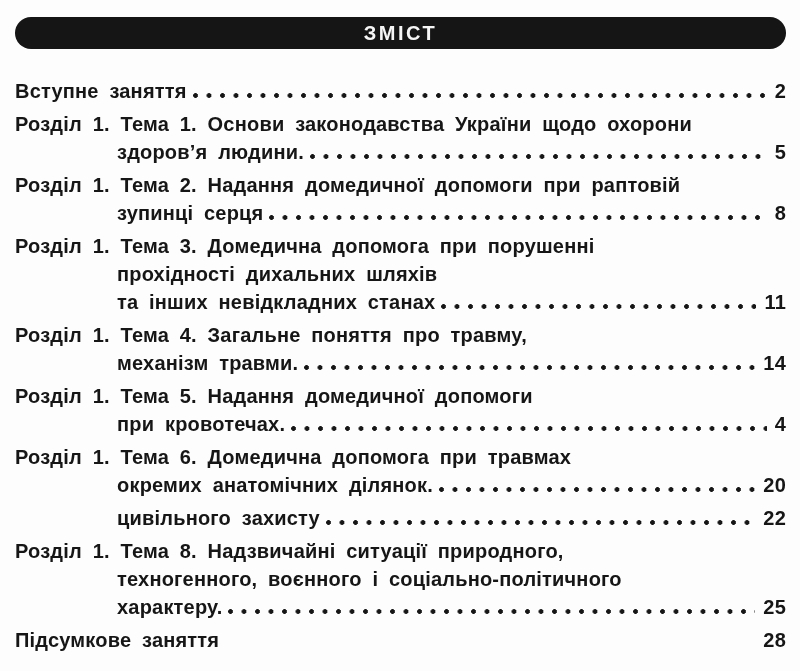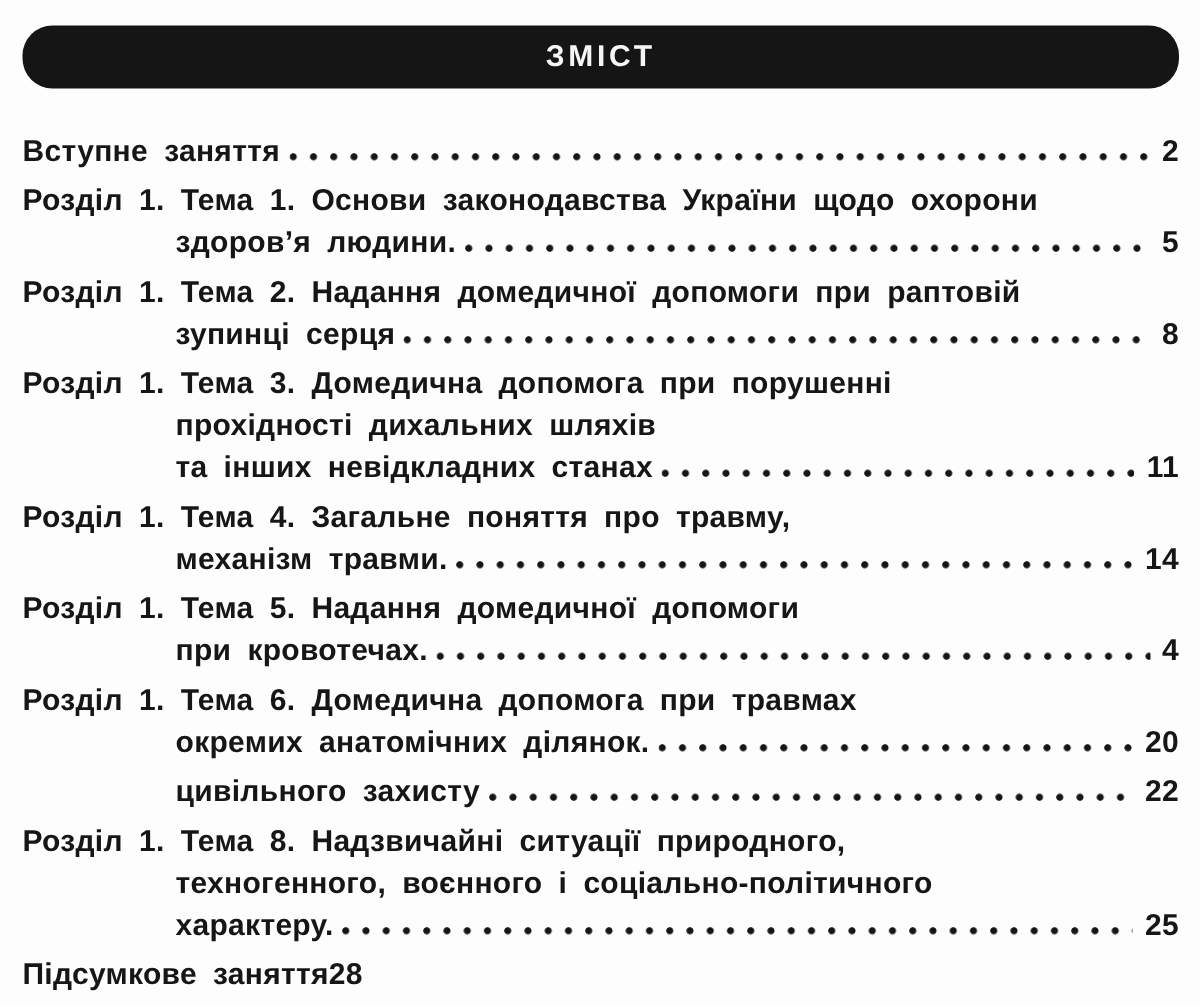--- a/index.html
+++ b/index.html
@@ -12,21 +12,21 @@
     width: 800px;
     height: 671px;
     background: #fdfdfd;
     font-family: "Liberation Sans", sans-serif;
     color: #161616;
     box-sizing: border-box;
     padding: 17px 14px 0 15px;
     overflow: hidden;
   }
   .header-bar {
-    height: 42px;
+    height: 32px;
     background: #151515;
     border-radius: 20px;
     display: flex;
     align-items: center;
     justify-content: center;
   }
   .header-bar .title {
     color: #f5f5f5;
     font-size: 20px;
     font-weight: bold;
@@ -45,20 +45,21 @@
     word-spacing: 5px;
     letter-spacing: 0.2px;
     white-space: nowrap;
   }
   .cont {
     padding-left: 102px;
   }
   .lastline {
     display: flex;
     align-items: baseline;
+    justify-content: space-between;
   }
   .lastline .txt {
     flex: 0 0 auto;
   }
   .leader {
     flex: 1 1 auto;
     height: 5px;
     margin: 0 8px 0 6px;
     background-image: radial-gradient(circle at 2.5px 2.5px, #161616 2.1px, rgba(0,0,0,0) 2.6px);
     background-size: 13.5px 5px;

